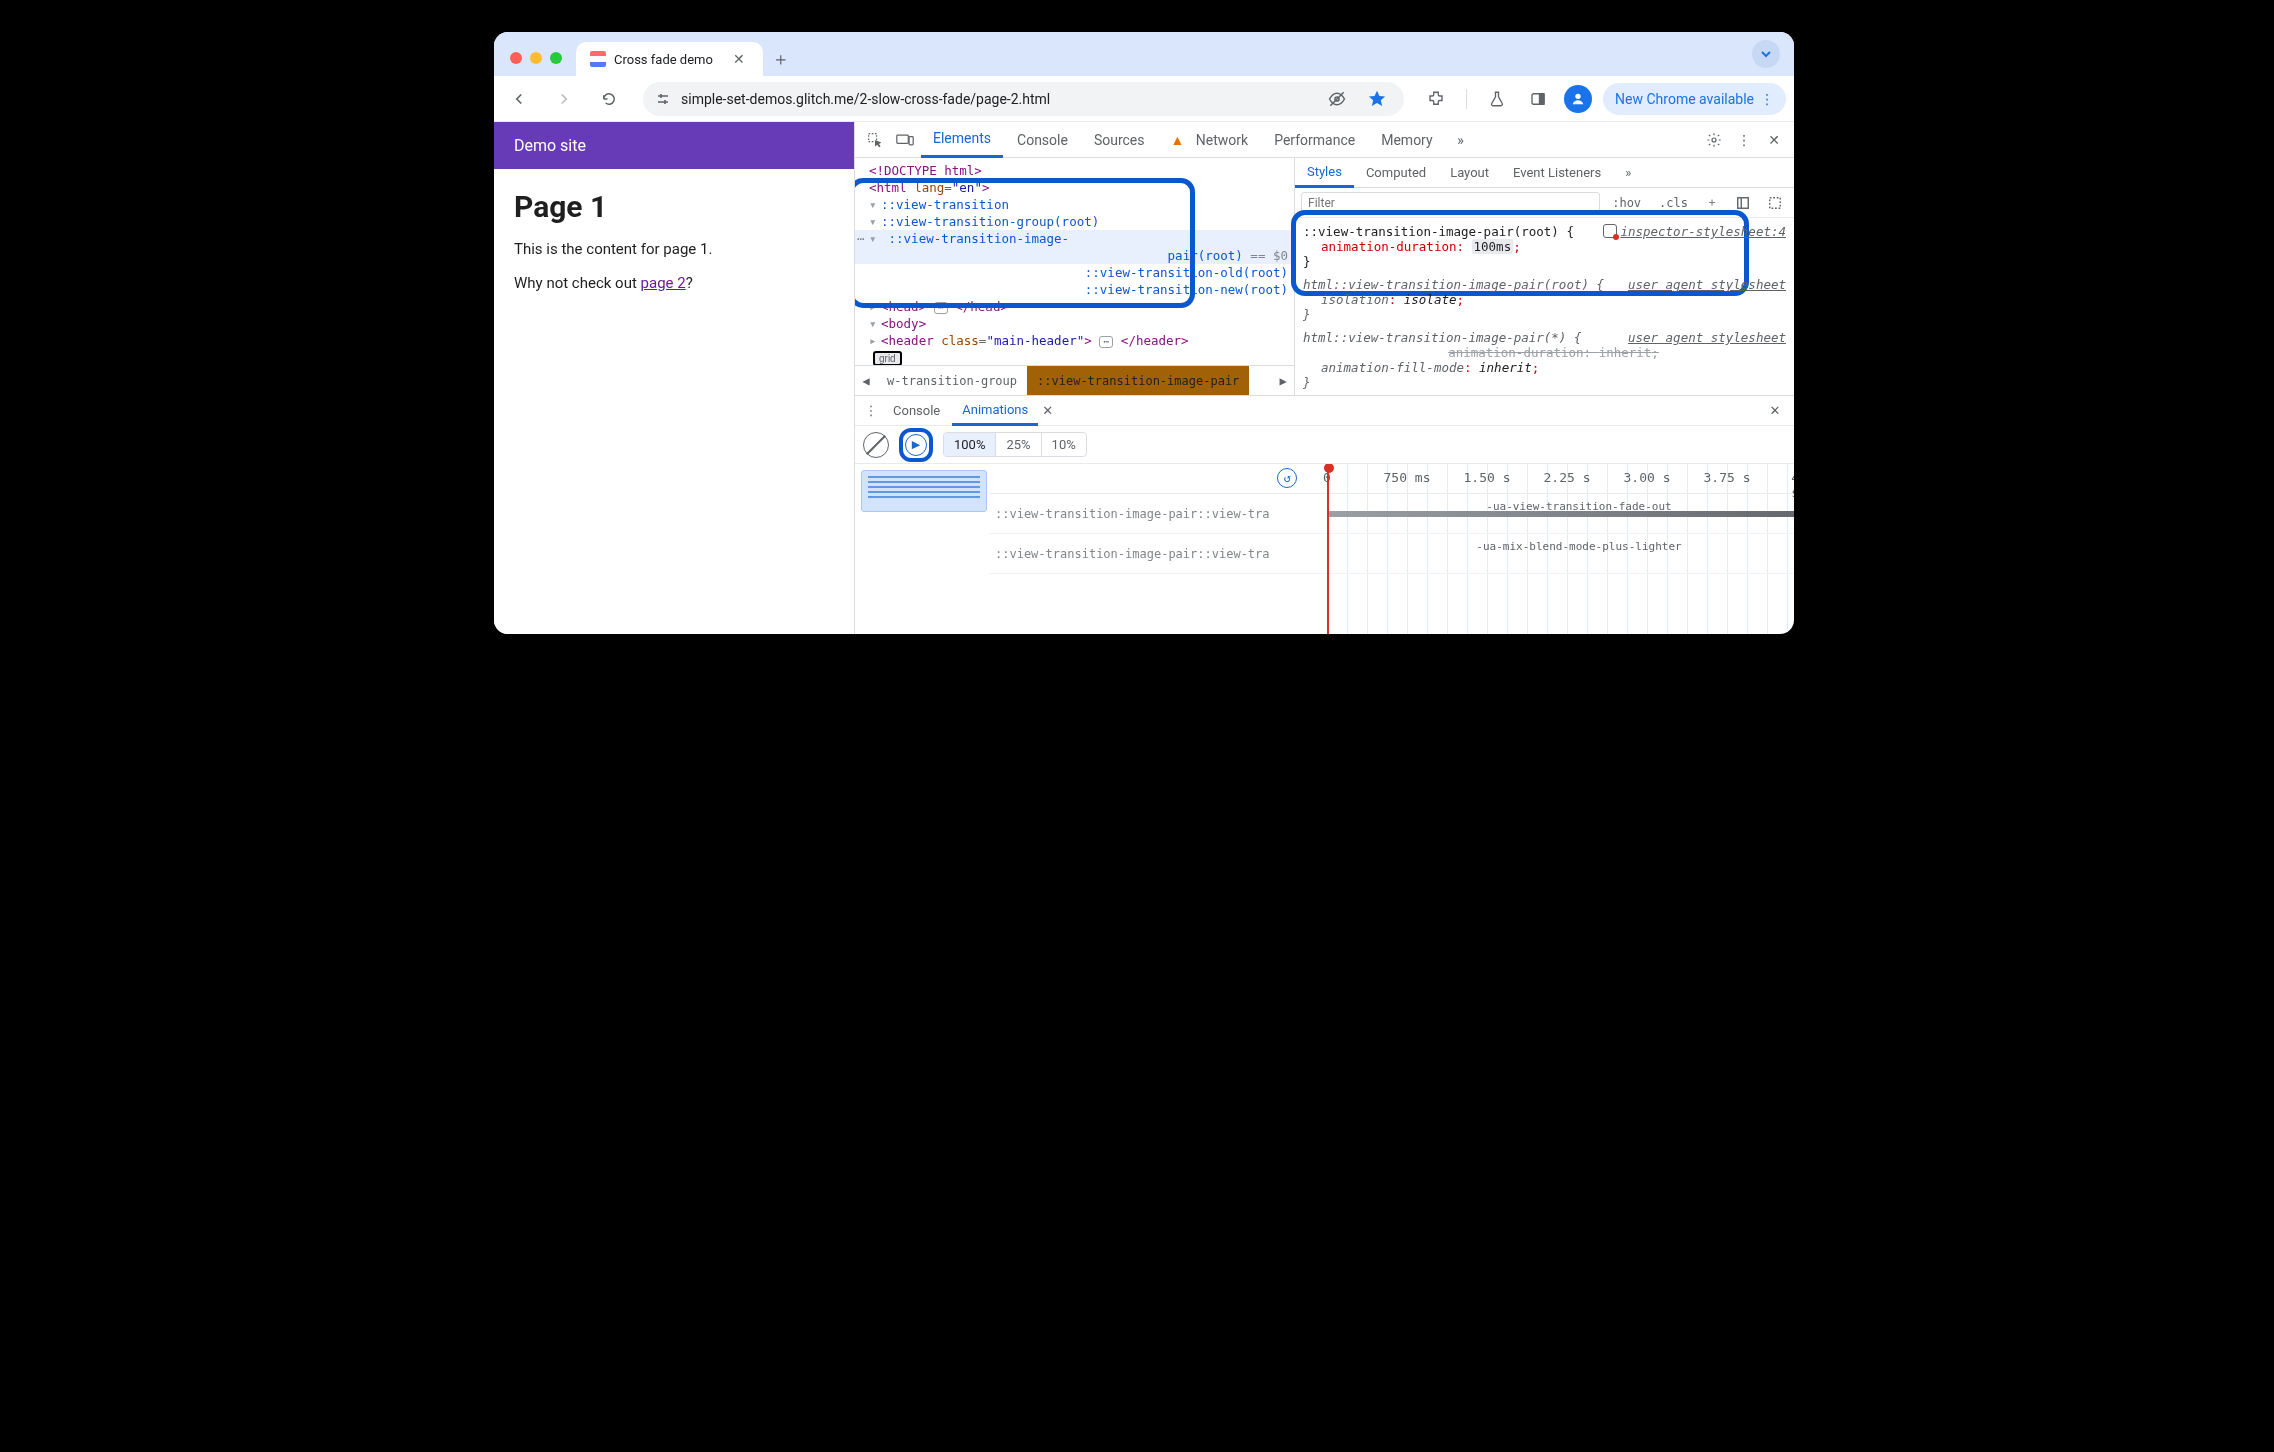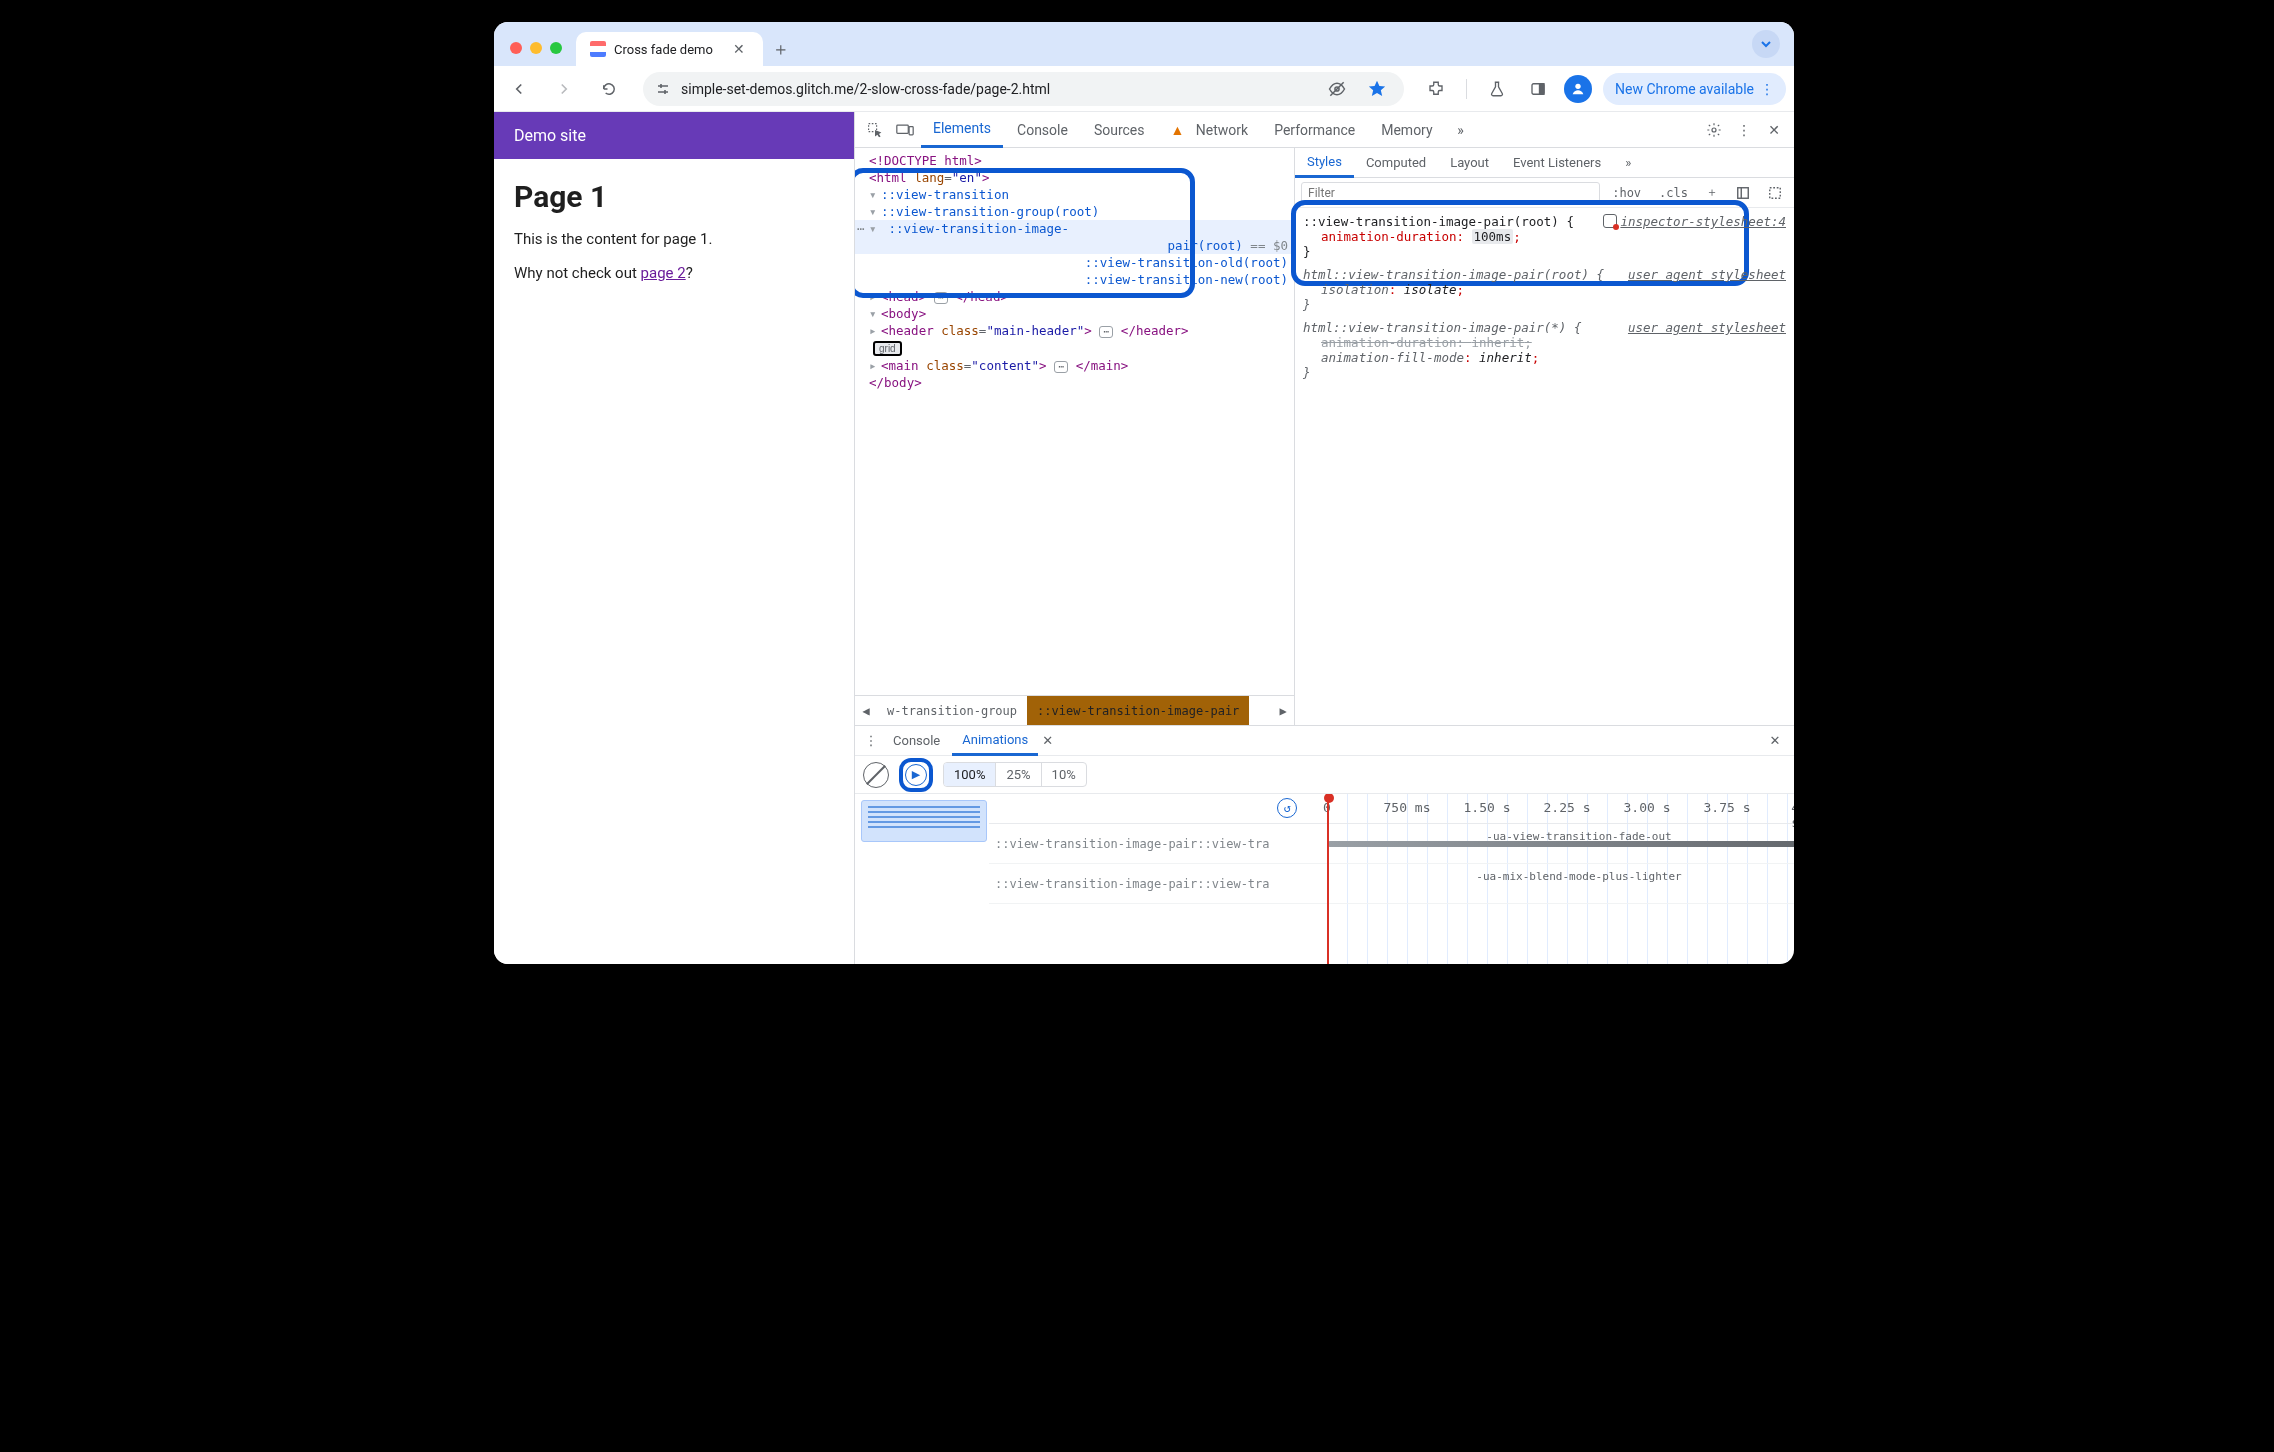--- a/index.html
+++ b/index.html
@@ -1,19 +1,19 @@
 <!DOCTYPE html>
 <html><head>
 <meta charset="utf-8">
 <style>
   * { box-sizing: border-box; margin: 0; padding: 0; }
   html, body { width: 100%; height: 100%; background: #000; font-family: -apple-system, BlinkMacSystemFont, "Segoe UI", Roboto, sans-serif; }
   .stage { position: relative; width: 1366px; height: 872px; margin: 0 auto; }
   .window {
-    position: absolute; left: 40px; top: 22px; width: 1300px; height: 942px;
+    position: absolute; left: 40px; top: 32px; width: 1300px; height: 602px;
     background: #fff; border-radius: 14px; overflow: hidden;
     box-shadow: 0 20px 60px rgba(0,0,0,.55);
   }
 
   
   .tabstrip { height: 44px; background: #d9e6fb; display: flex; align-items: flex-end; padding: 0 10px; position: relative; }
   .traffic { display: flex; gap: 8px; align-items: center; margin: 0 14px 12px 6px; }
   .dot { width: 12px; height: 12px; border-radius: 50%; }
   .dot.r { background:#ff5f57; } .dot.y{background:#febc2e;} .dot.g{background:#28c840;}
 
@@ -96,21 +96,21 @@
 
   .rules { flex:1; overflow:auto; font-family:Menlo,Consolas,monospace; font-size:12.5px; padding:6px 8px 12px 8px; position:relative; }
   .rule { margin-bottom:8px; }
   .rule .src { float:right; color:#5f6368; font-style:italic; text-decoration:underline; }
   .rule .src .pg{ width:14px;height:14px;display:inline-block;vertical-align:-2px;border:1.5px solid #5f6368;border-radius:3px;position:relative;margin-right:3px;}
   .rule .src .pg::after{content:"";position:absolute;right:-3px;bottom:-3px;width:6px;height:6px;background:#d93025;border-radius:50%;}
   .sel { color:#202124; }
   .prop { color:#c80000; padding-left:18px; display:block; }
   .prop .pv { color:#202124; }
   .prop .pv.box { background:#e8eaed; padding:0 2px; border-radius:2px; }
-  .strike { text-decoration:line-through; color:#9aa0a6 !important; }
+  .strike { text-decoration:line-through; color:#9aa0a6 !important;text-align:center; }
   .strike .pv{ color:#9aa0a6 !important;}
   .ua { font-style:italic; color:#5f6368; }
 
   
   .drawer { border-top:1px solid #dadce0; display:flex; flex-direction:column; }
   .dr-tabs { height:30px; display:flex; align-items:center; padding:0 6px; gap:2px; font-size:13px; color:#5f6368; border-bottom:1px solid #e8eaed; }
   .dr-tabs .kebab{width:20px;text-align:center;cursor:pointer;}
   .dr-tab { padding:0 10px; height:30px; display:flex; align-items:center; cursor:pointer; }
   .dr-tab.active { color:#1967d2; border-bottom:3px solid #1967d2; }
   .dr-tabs .xx { margin-left:2px; cursor:pointer; }

